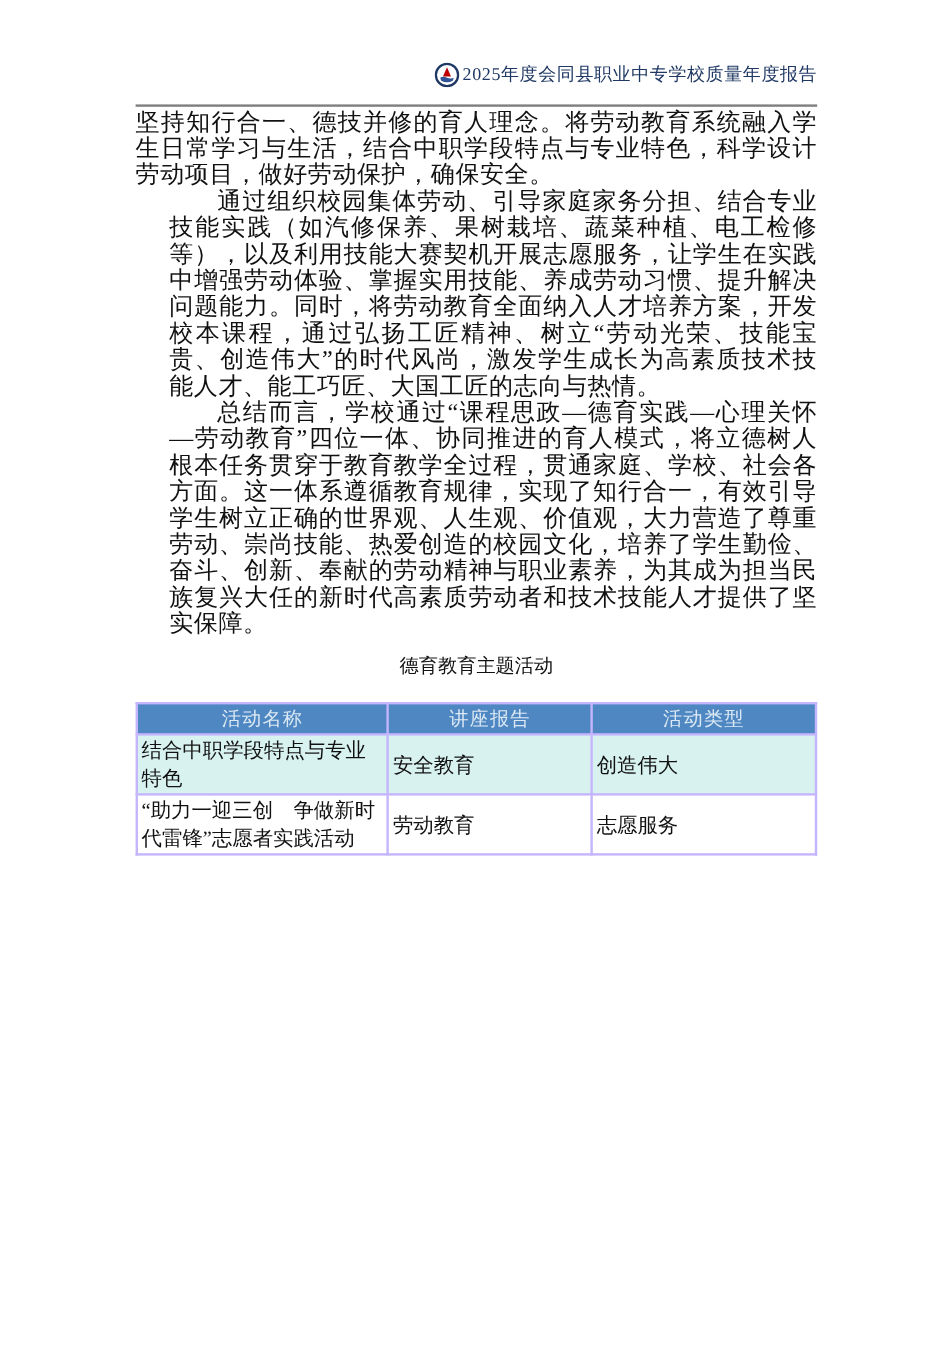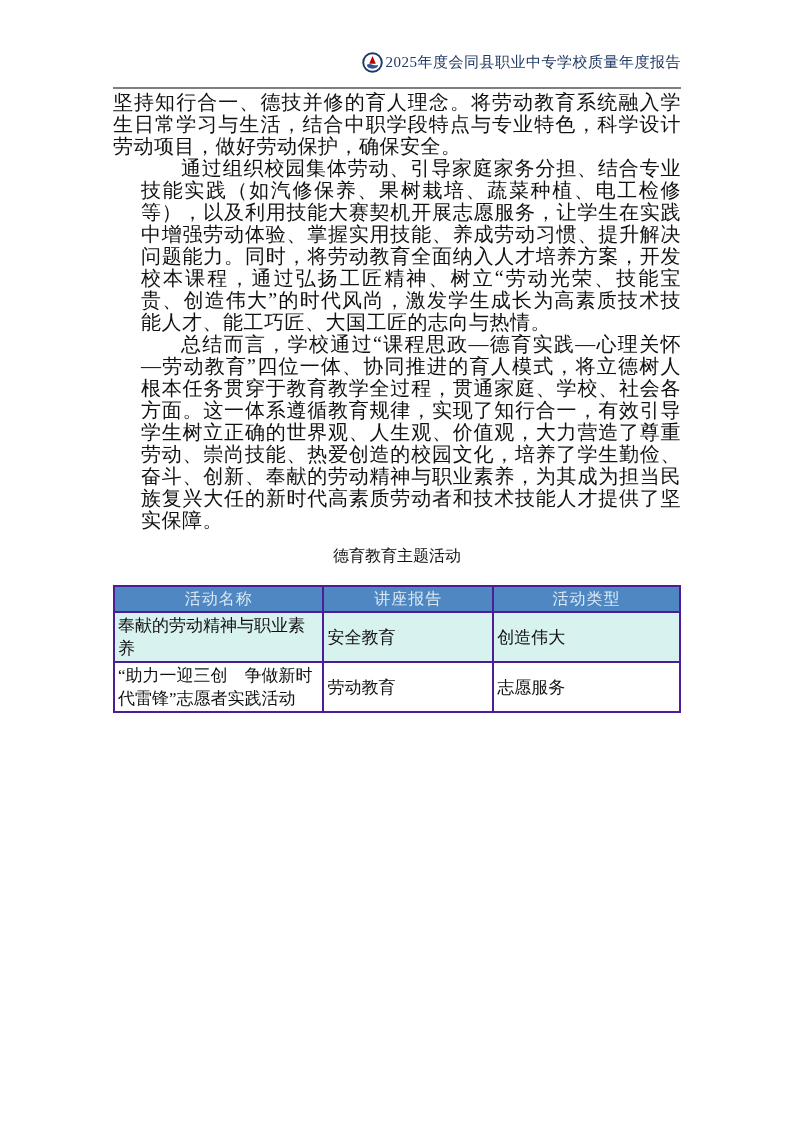--- a/index.html
+++ b/index.html
@@ -64,21 +64,21 @@
   
   table.activity-table {
     width: 568px;
     border-collapse: collapse;
     table-layout: fixed;
   }
   .activity-table col.c1 { width: 37%; }
   .activity-table col.c2 { width: 30%; }
   .activity-table col.c3 { width: 33%; }
   .activity-table th, .activity-table td {
-    border: 2px solid #4c1d95;
+    border: 2px solid #c4b5fd;
     vertical-align: middle;
     padding: 1px 3px;
   }
   .activity-table th {
     background: #4E87C1;
     color: #DCE9F5;
     font-weight: normal;
     font-size: 16px;
     height: 26px;
     letter-spacing: 1px;
@@ -133,21 +133,21 @@
         </colgroup>
       <thead>
         <tr>
           <th>活动名称</th>
           <th>讲座报告</th>
           <th>活动类型</th>
         </tr>
       </thead>
       <tbody>
         <tr>
-          <td>奉献的劳动精神与职业素养</td>
+          <td>结合中职学段特点与专业特色</td>
           <td>安全教育</td>
           <td>创造伟大</td>
         </tr>
         <tr>
           <td>“助力一迎三创　争做新时代雷锋”志愿者实践活动</td>
           <td>劳动教育</td>
           <td>志愿服务</td>
         </tr>
       </tbody>
     </table>

